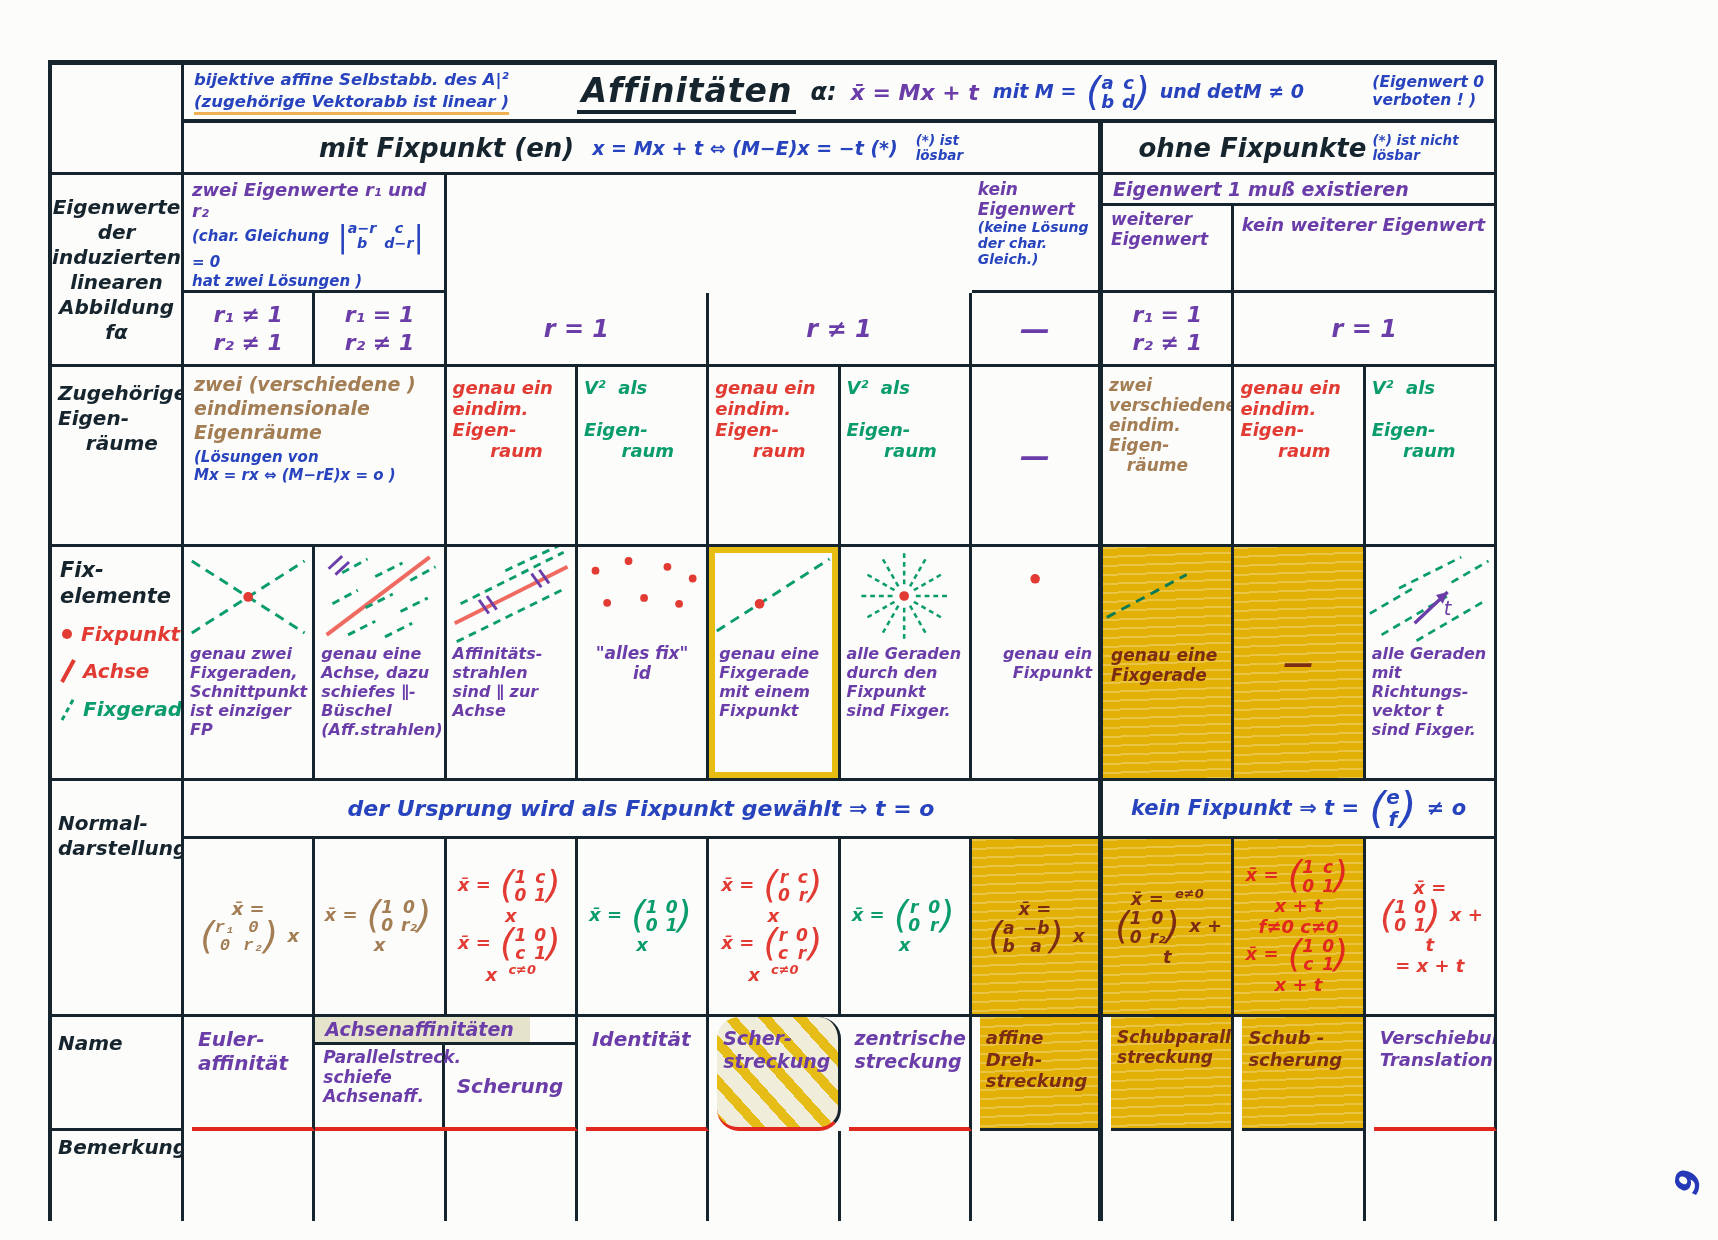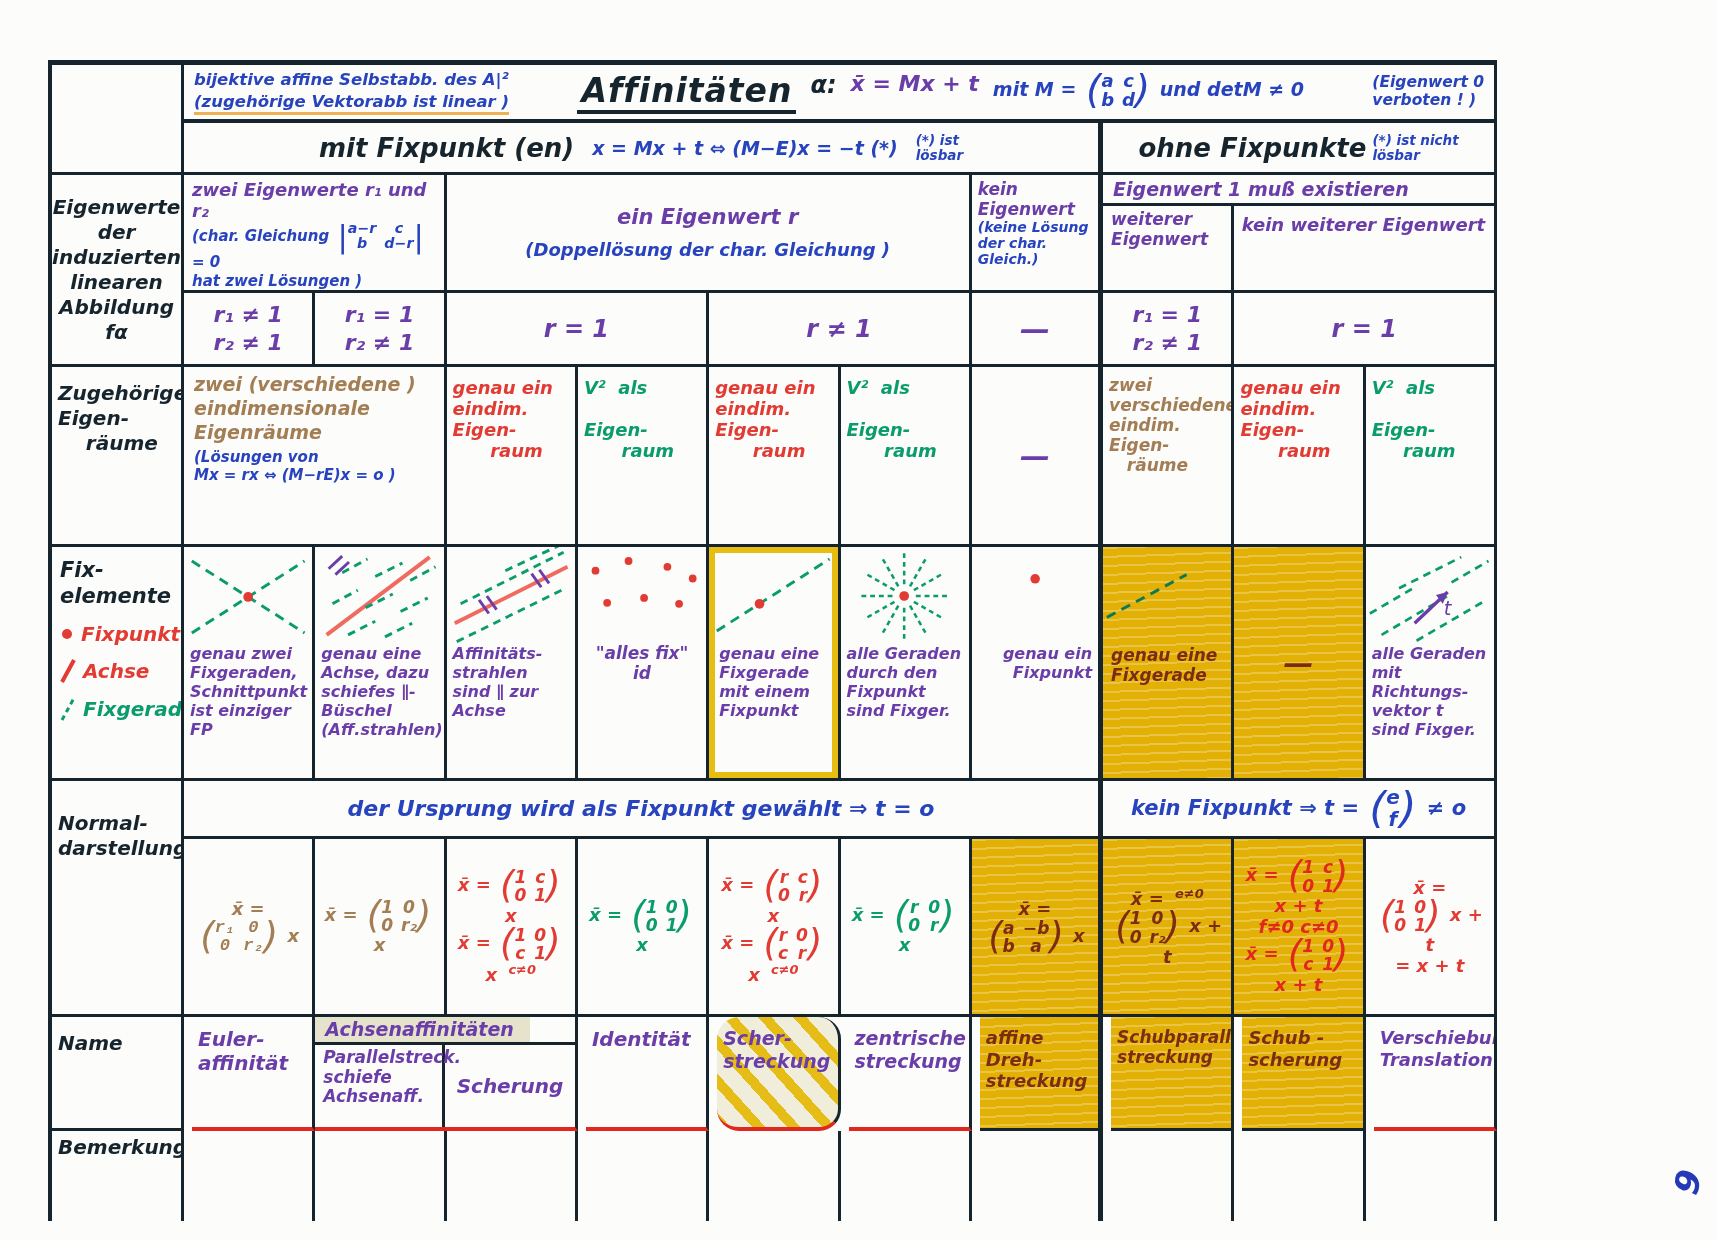--- a/index.html
+++ b/index.html
@@ -54,21 +54,21 @@
 <div class="page">
 <div class="tbl">
 
   <div class="cell" style="grid-area:1/1/3/2"></div>
 
   <div class="cell" style="grid-area:1/2/2/12;display:flex;align-items:center;gap:16px;padding:2px 10px;border-bottom-width:4px">
     <div class="blue" style="font-size:16.5px;font-weight:600;line-height:1.3">
       <div>bijektive affine Selbstabb. des A|²</div>
       <div style="border-bottom:3px solid #f0b054;display:inline-block">(zugehörige Vektorabb ist linear )</div>
     </div>
-    <div style="flex:1;display:flex;align-items:flex-start;justify-content:center;gap:14px">
+    <div style="flex:1;display:flex;align-items:center;justify-content:center;gap:14px">
       <span class="h-title">Affinitäten</span>
       <span class="ink" style="font-size:24px;font-weight:800">α:</span>
       <span class="purple" style="font-size:22px;font-weight:700">x̄ = Mx + t</span>
       <span class="blue formula" style="font-size:19px"><span class="ft"> mit M = </span><span class="mx">
               <span class="par">(</span>
               <span class="mg" style="grid-template-columns: repeat(2, auto);">
                 <span>a</span>
                 <span>c</span>
                 <span>b</span>
                 <span>d</span>
@@ -106,24 +106,20 @@
     <div class="blue formula" style="font-size:15px"><span class="ft"> (char. Gleichung </span><span class="mx">
             <span class="par">|</span>
             <span class="mg" style="grid-template-columns: repeat(2, auto);">
               <span>a−r</span>
               <span>c</span>
               <span>b</span>
               <span>d−r</span>
             </span>
             <span class="par">|</span>
           </span><span class="ft"> = 0 </span><br><span class="ft"> hat zwei Lösungen ) </span></div>
-  </div>
-  <div class="cell ctr" style="grid-area:3/4/4/8">
-    <div class="purple" style="font-size:21px;font-weight:700;margin-bottom:10px">ein Eigenwert r</div>
-    <div class="blue" style="font-size:18px;font-weight:600">(Doppellösung der char. Gleichung )</div>
   </div>
   <div class="cell secl" style="grid-area:3/8/4/9;padding:4px 6px">
     <div class="purple pl" style="font-size:17px;font-weight:700">kein
 Eigenwert</div>
     <div class="blue pl" style="font-size:14px;font-weight:600">(keine Lösung
 der char. Gleich.)</div>
   </div>
   <div class="cell" style="grid-area:3/9/4/12;padding:0;display:flex;flex-direction:column">
     <div class="purple" style="padding:3px 10px;font-size:19px;font-weight:700;border-bottom:3px solid var(--ink)">Eigenwert 1 muß existieren</div>
     <div style="flex:1;display:flex">

